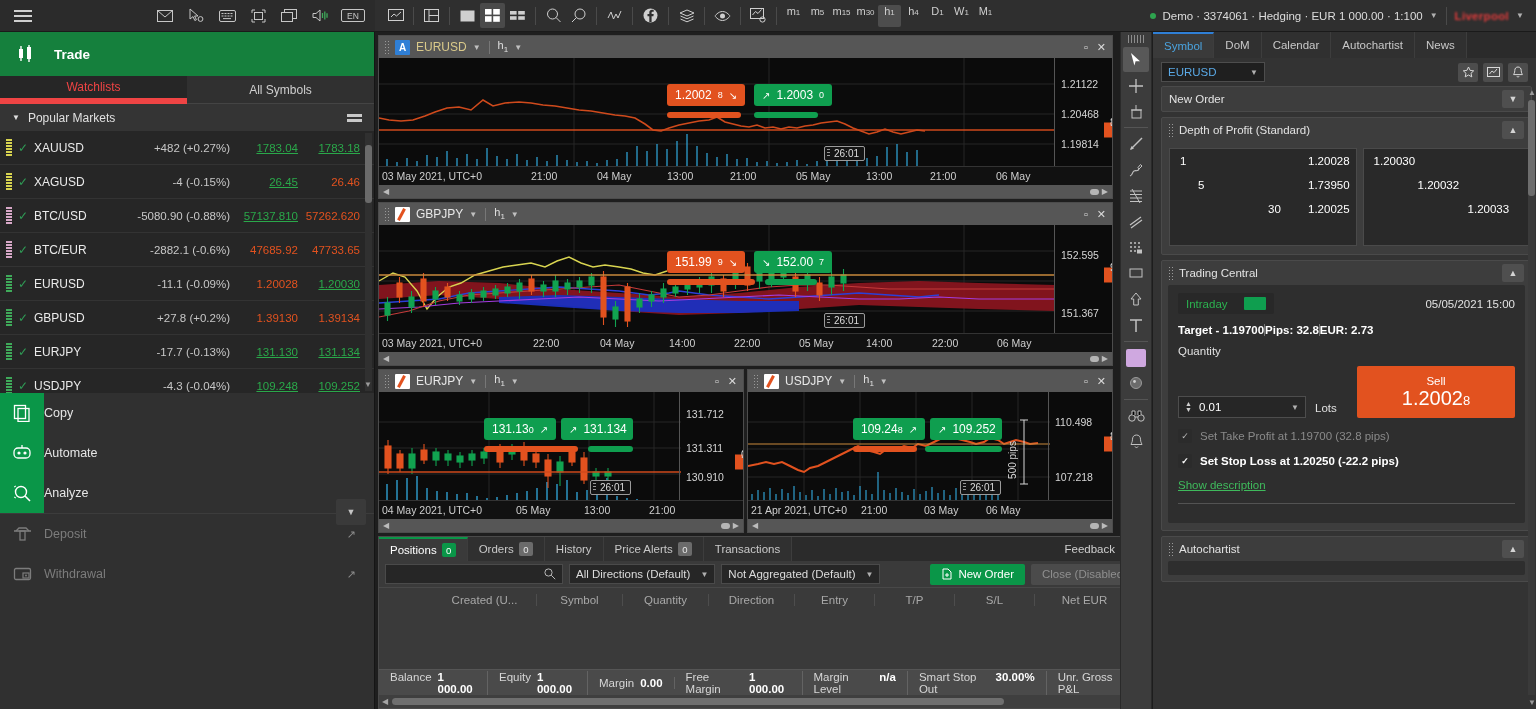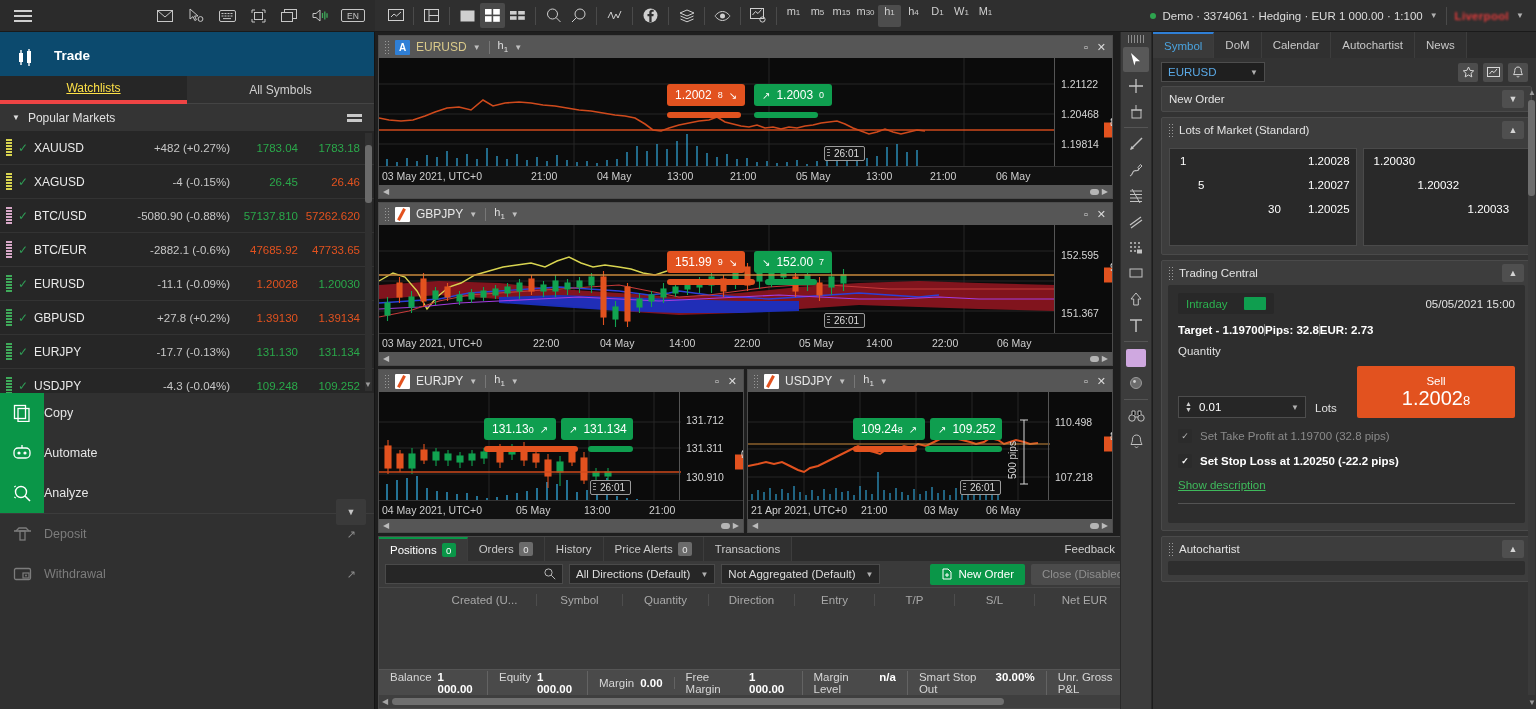--- a/index.html
+++ b/index.html
@@ -34,27 +34,27 @@
   .caret { font-size:8px; color:#b0b0b0; }
   .vdivide { width:1px; height:18px; background:#4a4a4a; }
   .brand { color:#e03b3b; font-weight:bold; font-size:11.5px; letter-spacing:.3px;
            filter:blur(1.1px); cursor:pointer; }
 
   .body { flex:1; display:flex; min-height:0; }
 
   
   .left { width:375px; flex:0 0 375px; background:#262626; display:flex; flex-direction:column;
           border-right:1px solid #151515; }
-  .trade-hdr { height:44px; background:#0c4a6e; display:flex; gap:18px;
-               padding:16px 16px; flex:0 0 44px; }
+  .trade-hdr { height:44px; background:#15803d; display:flex; align-items:center; gap:18px;
+               padding:0 16px; flex:0 0 44px; }
   .trade-hdr .lbl { font-size:13.5px; font-weight:bold; color:#fff; }
   .wl-tabs { display:flex; height:28px; flex:0 0 28px; background:#2b2b2b; }
   .wl-tab { flex:1; display:flex; align-items:center; justify-content:center; font-size:12px;
             color:#cfcfcf; cursor:pointer; background:#303030; border-bottom:1px solid #444; }
-  .wl-tab.act { background:#262626; color:#fde047; border-bottom:4px solid #ef4444;text-decoration:underline; }
+  .wl-tab.act { background:#262626; color:#ef4444; border-bottom:6px solid #ef4444; }
   .srch-row { height:26px; flex:0 0 26px; display:flex; align-items:center; background:#262626;
               border-bottom:1px solid #383838; }
   .srch-box { flex:1; height:100%; display:flex; align-items:center; background:#1c1c1c;
               padding:0 8px; }
   .srch-box input { flex:1; background:transparent; border:0; outline:none; color:#cfcfcf;
                     font-style:italic; font-size:11.5px; font-family:"Liberation Sans", sans-serif; }
   .srch-box input::placeholder { color:#8e8e8e; font-style:italic; }
   .bidask { display:flex; }
   .bidask span { width:62px; text-align:right; padding-right:10px; color:#c9b97a; font-size:11.5px; }
   .grp-row { height:27px; display:flex; align-items:center; gap:8px; padding:0 12px;
@@ -65,21 +65,21 @@
   .sym-list { flex:0 0 262px; overflow:hidden; position:relative; background:#262626; }
   .sym { height:34px; display:flex; align-items:center; border-bottom:1px solid #333;
          padding-right:12px; cursor:pointer; }
   .spark { width:6px; height:17px; margin-left:6px; display:flex; flex-direction:column;
            justify-content:space-between; }
   .spark i { display:block; height:2px; width:100%; }
   .chk { width:22px; text-align:center; color:#2f9a55; font-size:12px; }
   .sname { width:92px; font-size:12px; color:#eaeaea; }
   .schg { flex:1; text-align:right; font-size:11.5px; color:#c7c7c7; padding-right:8px; }
   .sbid, .sask { width:62px; text-align:right; font-size:11.5px; padding-right:2px; }
-  .up { color:#2aa84a; } .dn { color:#e2521f; }
+  .up { color:#2aa84a;text-decoration:underline; } .dn { color:#e2521f; }
   .sb-track { position:absolute; right:2px; top:2px; bottom:2px; width:7px; background:#303030; }
   .sb-thumb { position:absolute; right:2px; top:2px; width:7px; height:58px; background:#6a6a6a;
               border-radius:3px; }
   .sb-arrow { position:absolute; right:2px; color:#9a9a9a; font-size:8px; }
 
   .menu-list { flex:1; background:#303030; overflow:hidden; position:relative; }
   .mrow { height:40px; display:flex; align-items:center; cursor:pointer; position:relative; }
   .mrow .ic { width:44px; height:40px; display:flex; align-items:center; justify-content:center;
               color:#fff; }
   .mrow .ic.green { background:#0a9648; }
@@ -1077,21 +1077,21 @@
                   <span style="font-size:10px">↗</span>
                 </div>
               <div class="quotebox buy" style="left:182px;top:26px;width:72px;justify-content:space-between">
                   <span style="font-size:10px">↗</span>
                   <span>131.134</span>
                 </div>
               <div class="qbar sell" style="left:105px;top:54px;width:94px"></div>
               <div class="qbar buy" style="left:209px;top:54px;width:45px"></div>
               <div class="timer" style="left:211px;top:88px">26:01</div>
               <div class="yaxis" style="width:64px">
-                <span style="top:28px">131.712</span>
+                <span style="top:22px">131.712</span>
                 <span style="top:56px">131.311</span>
                 <span style="top:85px">130.910</span>
                 <div class="ylabel orange" style="top:70px">
                     <span>131.13</span>
                     <span class="sub8">0</span>
                   </div>
               </div>
               <div class="xaxis">
                 <span style="left:3px">04 May 2021, UTC+0</span>
                 <span style="left:137px">05 May</span>
@@ -1460,34 +1460,34 @@
         <div class="card" style="flex:0 0 auto">
           <div class="card-hdr">
             <span>New Order</span>
             <span class="exp">▼</span>
           </div>
         </div>
 
         <div class="card" style="flex:0 0 auto">
           <div class="card-hdr">
             <span class="grip"></span>
-            <span>Lots of Market (Standard)</span>
+            <span>Depth of Profit (Standard)</span>
             <span class="exp">▲</span>
           </div>
           <div class="dom-wrap">
             <div class="dom-col" id="dom-sell-host">
                 <div class="dom-row">
                   <span class="dom-fill sell" style="width:4px"></span>
                   <span class="qty">1</span>
                   <span class="prc">1.20028</span>
                 </div>
                 <div class="dom-row">
                   <span class="dom-fill sell" style="width:22px"></span>
                   <span class="qty">5</span>
-                  <span class="prc">1.20027</span>
+                  <span class="prc">1.73950</span>
                 </div>
                 <div class="dom-row">
                   <span class="dom-fill sell" style="width:92px"></span>
                   <span class="qty">30</span>
                   <span class="prc">1.20025</span>
                 </div>
               </div>
             <div class="dom-col" id="dom-buy-host">
                 <div class="dom-row b">
                   <span class="dom-fill buy" style="width:4px"></span>

